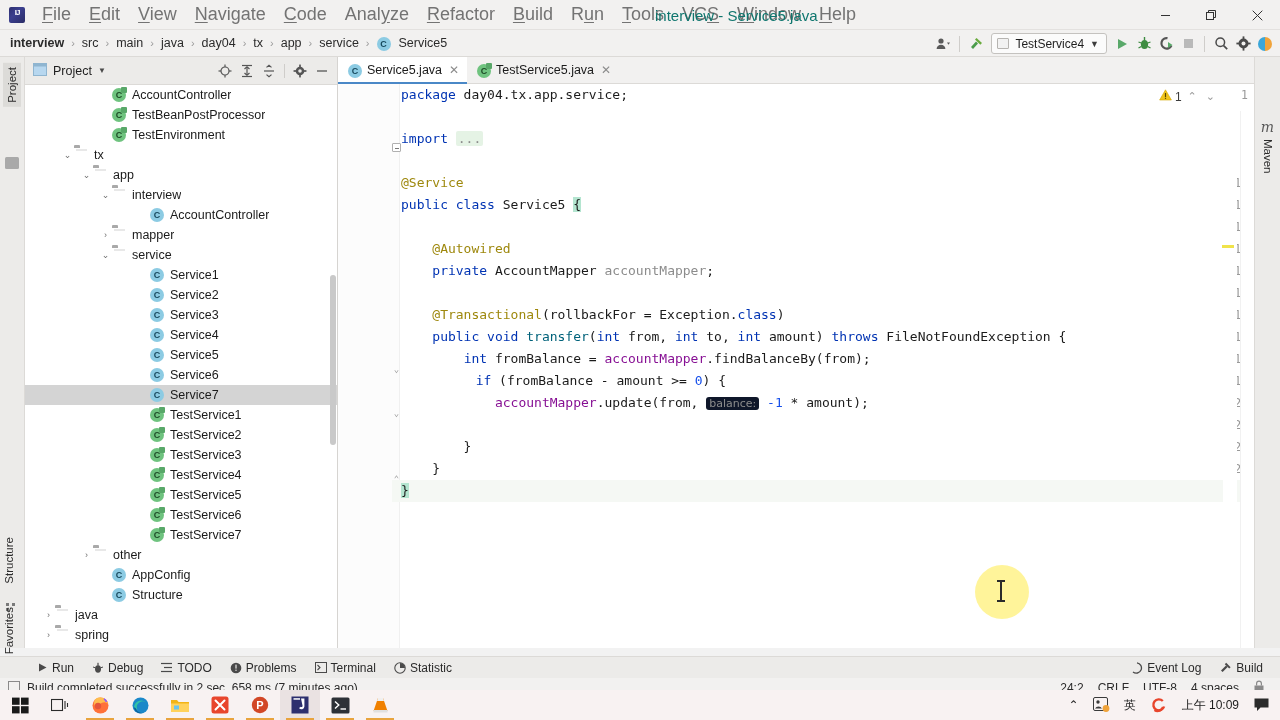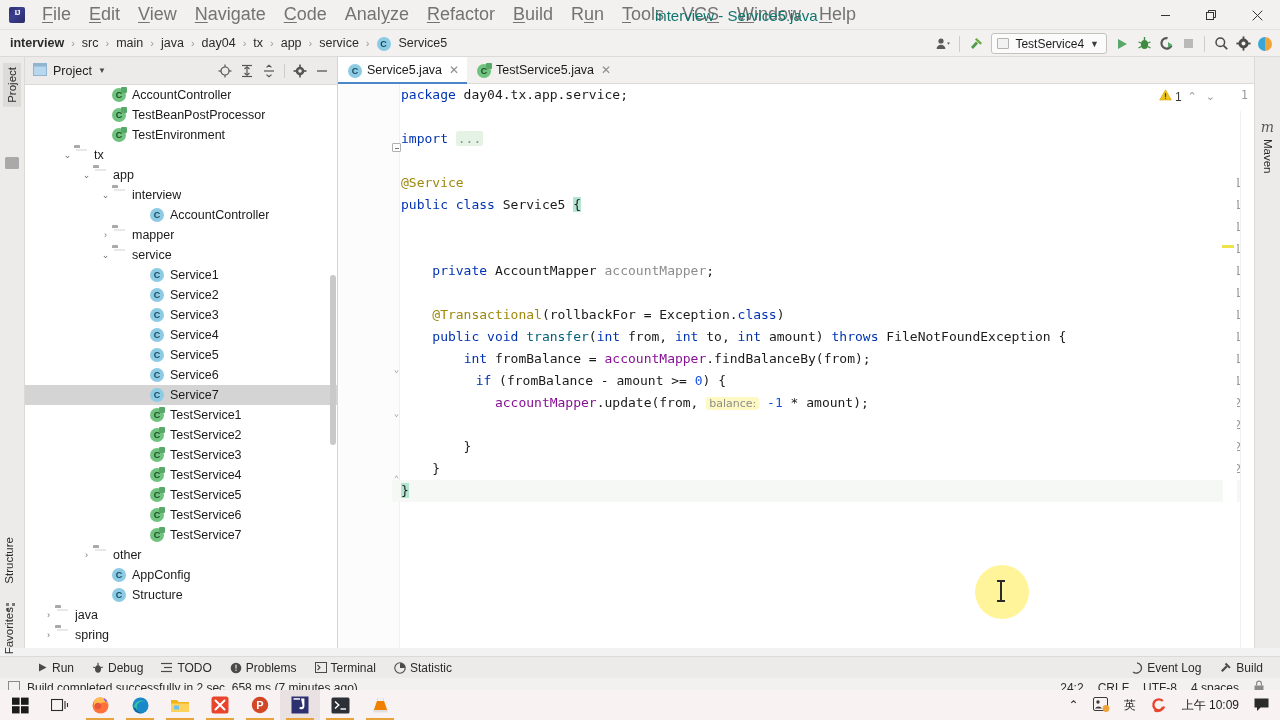--- a/index.html
+++ b/index.html
@@ -183,21 +183,21 @@
     font-size: 13px; white-space: pre; color: #1b1b1b;
   }
   .codeline.hl { background: #f5f8f4; left: 54px; padding-left: 9px; }
   .kw { color: #0033b3; font-weight: normal; }
   .ann { color: #9e880d; }
   .fld { color: #871094; }
   .mtd { color: #00627a; }
   .num { color: #1750eb; }
   .gray { color: #8c8c8c; }
   .hint {
-    background: #fef9c3; color: #8c8c8c; font-size: 11px;
+    background: #0f172a; color: #8c8c8c; font-size: 11px;
     border-radius: 3px; padding: 0 3px; font-family: "DejaVu Sans", sans-serif;
   }
   .fold-ellipsis { background: #e5f3e5; color: #8c8c8c; border-radius: 2px; padding: 0 2px;}
   .brace-hl { background: #b4e5d0; }
   .caret {
     display: inline-block; width: 1.5px; height: 15px; background: #000;
     vertical-align: -3px; margin-right: -1.5px;
   }
   .fold-mark {
     position: absolute; left: 54px; width: 9px; height: 9px;
@@ -748,20 +748,21 @@
       <div class="fold-arrow" style="top:390px;">⌃</div>
       <div class="fold-arrow" style="top:412px;">⌃</div>
 
       <div class="codeline" style="top:0px;"><span class="kw">package</span> day04.tx.app.service;</div>
       <div class="codeline" style="top:22px;"></div>
       <div class="codeline" style="top:44px;"><span class="kw">import</span> <span class="fold-ellipsis">...</span></div>
       <div class="codeline" style="top:66px;"></div>
       <div class="codeline" style="top:88px;"><span class="ann">@Service</span></div>
       <div class="codeline" style="top:110px;"><span class="kw">public class</span> Service5 <span class="brace-hl">{</span></div>
       <div class="codeline" style="top:132px;"></div>
+      <div class="codeline" style="top:154px;">    <span class="ann">@Autowired</span></div>
       <div class="codeline" style="top:176px;">    <span class="kw">private</span> AccountMapper <span class="gray">accountMapper</span>;</div>
       <div class="codeline" style="top:198px;"></div>
       <div class="codeline" style="top:220px;">    <span class="ann">@Transactional</span>(rollbackFor = Exception.<span class="kw">class</span>)</div>
       <div class="codeline" style="top:242px;">    <span class="kw">public void</span> <span class="mtd">transfer</span>(<span class="kw">int</span> from, <span class="kw">int</span> to, <span class="kw">int</span> amount) <span class="kw">throws</span> FileNotFoundException {</div>
       <div class="codeline" style="top:264px;">        <span class="kw">int</span> fromBalance = <span class="fld">accountMapper</span>.findBalanceBy(from);</div>
       <div class="codeline" style="top:286px;padding-left:12px;">        <span class="kw">if</span> (fromBalance - amount &gt;= <span class="num">0</span>) {</div>
       <div class="codeline" style="top:308px;">            <span class="fld">accountMapper</span>.update(from, <span class="hint">balance:</span> <span class="num">-1</span> * amount);</div>
       <div class="codeline" style="top:352px;">        }</div>
       <div class="codeline" style="top:374px;">    }</div>
       <div class="codeline hl" style="top:396px;"><span class="caret"></span><span class="brace-hl">}</span></div>

